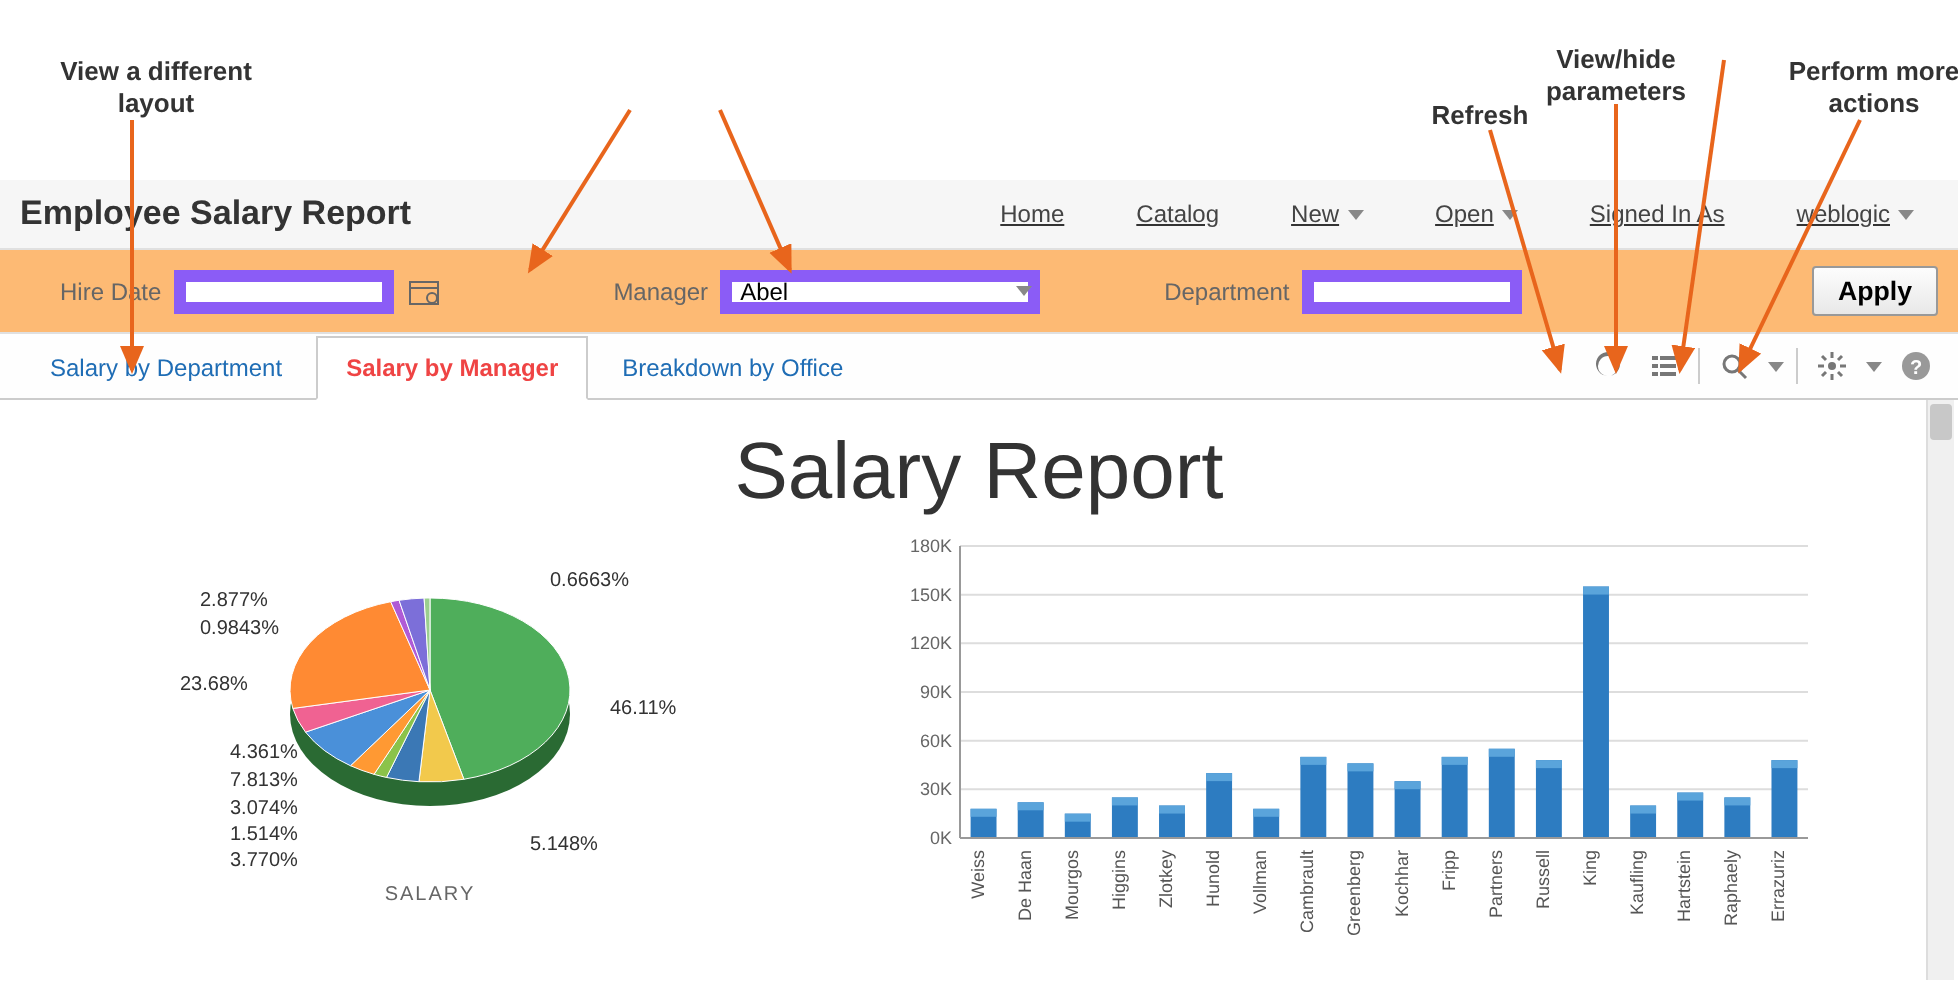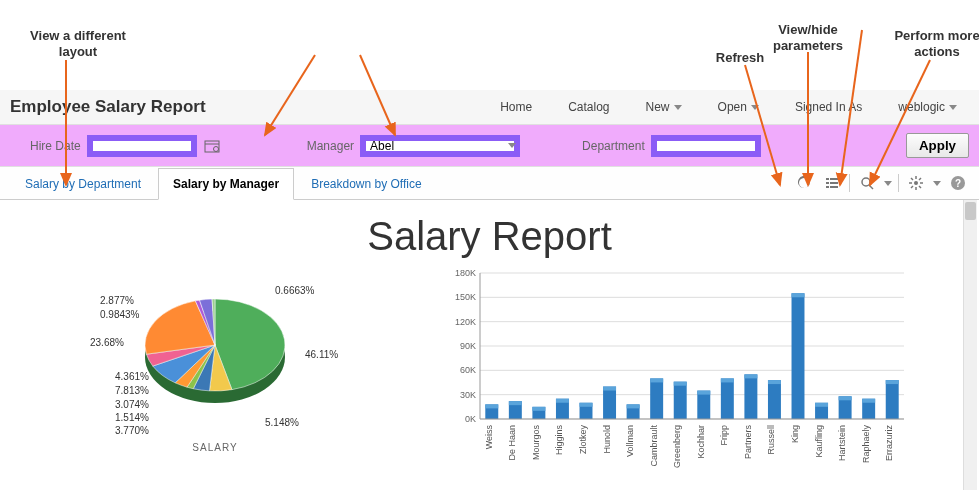--- a/index.html
+++ b/index.html
@@ -4,31 +4,31 @@
 <style>
 * { box-sizing: border-box; margin: 0; padding: 0; }
 body { font-family: Arial, Helvetica, sans-serif; font-size: 12px; color: #333; background: #fff; width: 979px; }
 .annotations { position: relative; height: 90px; }
 .ann-label { position: absolute; font-weight: bold; font-size: 13px; text-align: center; line-height: 1.2; }
 .arrow { position: absolute; }
 .arrow-line { stroke: #e8651c; stroke-width: 2; fill: none; }
 .arrow-head { fill: #e8651c; }
 .header { background: #f6f6f6; padding: 6px 10px; display: flex; align-items: center; border-bottom: 1px solid #e0e0e0; }
 .title { font-size: 17px; font-weight: bold; flex: 0 0 auto; margin-right: 40px; }
-.nav { margin-left: auto; display: flex; align-items: center; gap: 12px; }
+.nav { margin-left: auto; display: flex; align-items: center; gap: 12px; text-decoration: underline; }
 .nav-item { color: #444; padding: 4px 12px; cursor: pointer; font-size: 12px; display: inline-flex; align-items: center; gap: 4px; }
 .tri { width: 0; height: 0; border-left: 4px solid transparent; border-right: 4px solid transparent; border-top: 5px solid #888; display: inline-block; }
-.params { background: #f0abfc; padding: 8px 10px; display: flex; align-items: center; gap: 6px; border-bottom: 1px solid #e0e0e0; }
+.params { background: #fdba74; padding: 8px 10px; display: flex; align-items: center; gap: 6px; border-bottom: 1px solid #e0e0e0; }
 .param-label { color: #666; font-size: 12px; margin-left: 20px; }
 .param-input { border: 6px solid #8b5cf6; background: #fff; height: 22px; padding: 2px 4px; font-size: 12px; }
 .cal-icon { width: 18px; height: 18px; display: inline-flex; align-items: center; justify-content: center; color: #666; cursor: pointer; }
 .apply-btn { margin-left: auto; background: linear-gradient(#fdfdfd,#e8e8e8); border: 1px solid #999; padding: 4px 12px; font-weight: bold; cursor: pointer; border-radius: 2px; }
 .tabs-row { display: flex; align-items: center; border-bottom: 1px solid #ccc; padding: 0 10px; background: #fefefe; }
 .tab { color: #1f6db5; padding: 8px 14px; cursor: pointer; font-size: 12px; border: 1px solid transparent; border-bottom: none; margin-right: 2px; }
-.tab.active { color: #000000; font-weight: bold; border: 1px solid #ccc; border-bottom: 1px solid #fff; background: #fff; position: relative; top: 1px; }
+.tab.active { color: #ef4444; font-weight: bold; border: 1px solid #ccc; border-bottom: 1px solid #fff; background: #fff; position: relative; top: 1px; }
 .toolbar { margin-left: auto; display: flex; align-items: center; gap: 6px; padding: 4px 0; }
 .tool-icon { width: 22px; height: 22px; display: inline-flex; align-items: center; justify-content: center; cursor: pointer; color: #777; border-radius: 3px; }
 .report-area { position: relative; padding: 10px 20px 0 20px; height: 290px; overflow: hidden; }
 .report-title { text-align: center; font-size: 40px; font-weight: normal; margin: 4px 0 8px 0; }
 .charts-row { display: flex; gap: 30px; align-items: flex-start; }
 .pie-wrap { width: 390px; position: relative; }
 .pie-labels { position: absolute; inset: 0; }
 .pie-lab { position: absolute; font-size: 10px; color: #333; white-space: nowrap; }
 .pie-subtitle { text-align: center; font-size: 10px; color: #666; letter-spacing: 1px; margin-top: 2px; }
 .legend { display: flex; gap: 30px; margin-top: 6px; font-size: 10px; padding-left: 50px; }

